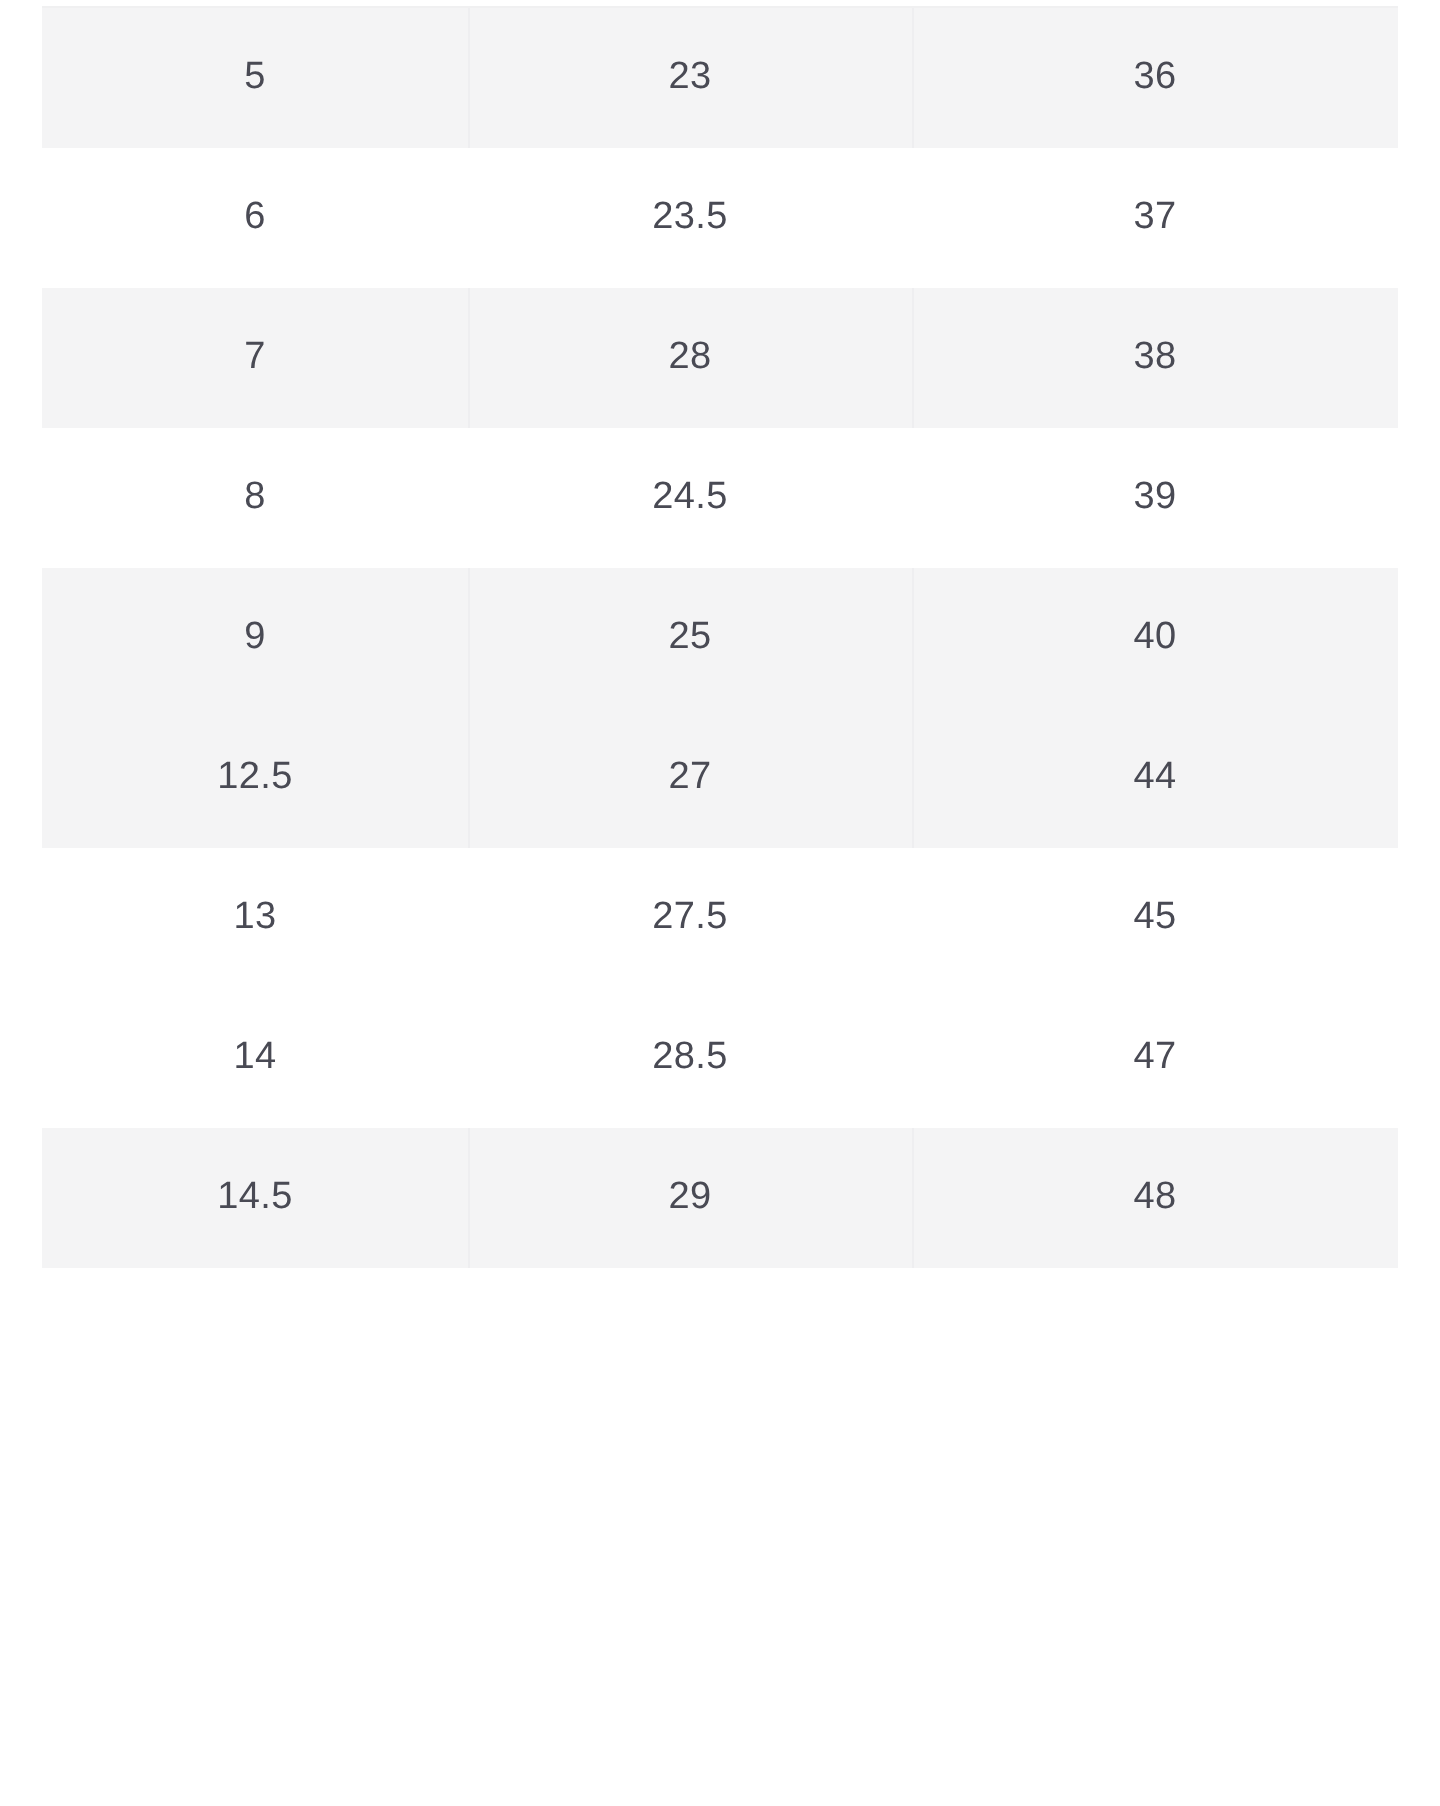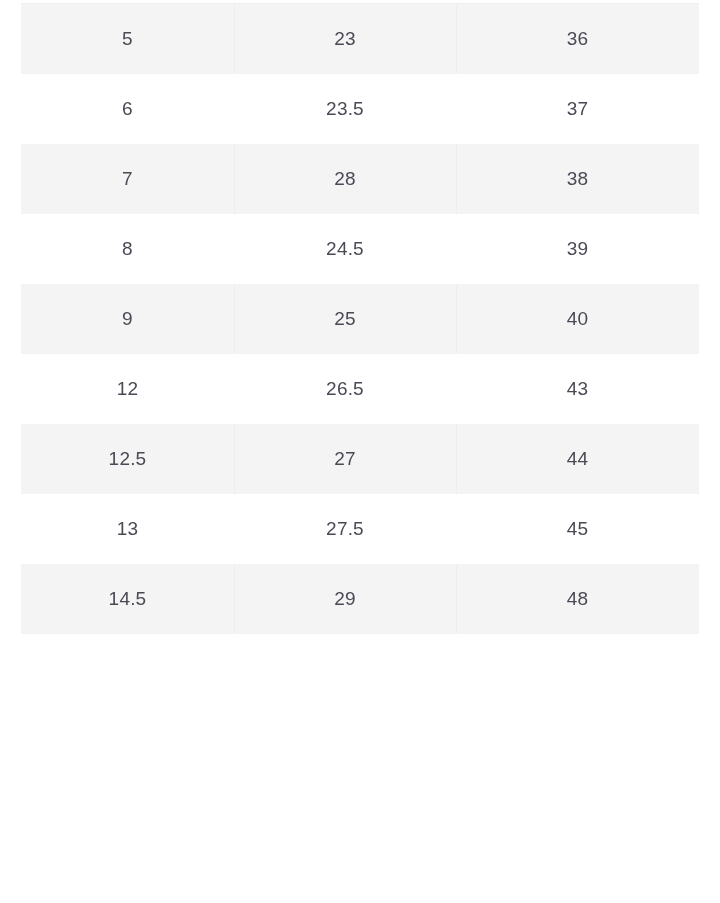--- a/index.html
+++ b/index.html
@@ -103,34 +103,34 @@
         <tr class="row-plain">
           <td class="col-us">8</td>
           <td class="col-cm">24.5</td>
           <td class="col-eu">39</td>
         </tr>
         <tr class="row-shaded">
           <td class="col-us">9</td>
           <td class="col-cm">25</td>
           <td class="col-eu">40</td>
         </tr>
-        <tr class="row-plain">
-          <td class="col-us">12</td>
-          <td class="col-cm">26.5</td>
-          <td class="col-eu">43</td>
-        </tr>
         <tr class="row-shaded">
           <td class="col-us">12.5</td>
           <td class="col-cm">27</td>
           <td class="col-eu">44</td>
         </tr>
         <tr class="row-plain">
           <td class="col-us">13</td>
           <td class="col-cm">27.5</td>
           <td class="col-eu">45</td>
+        </tr>
+        <tr class="row-plain">
+          <td class="col-us">14</td>
+          <td class="col-cm">28.5</td>
+          <td class="col-eu">47</td>
         </tr>
         <tr class="row-shaded">
           <td class="col-us">14.5</td>
           <td class="col-cm">29</td>
           <td class="col-eu">48</td>
         </tr>
       </tbody>
   </table>
 </div>
 

